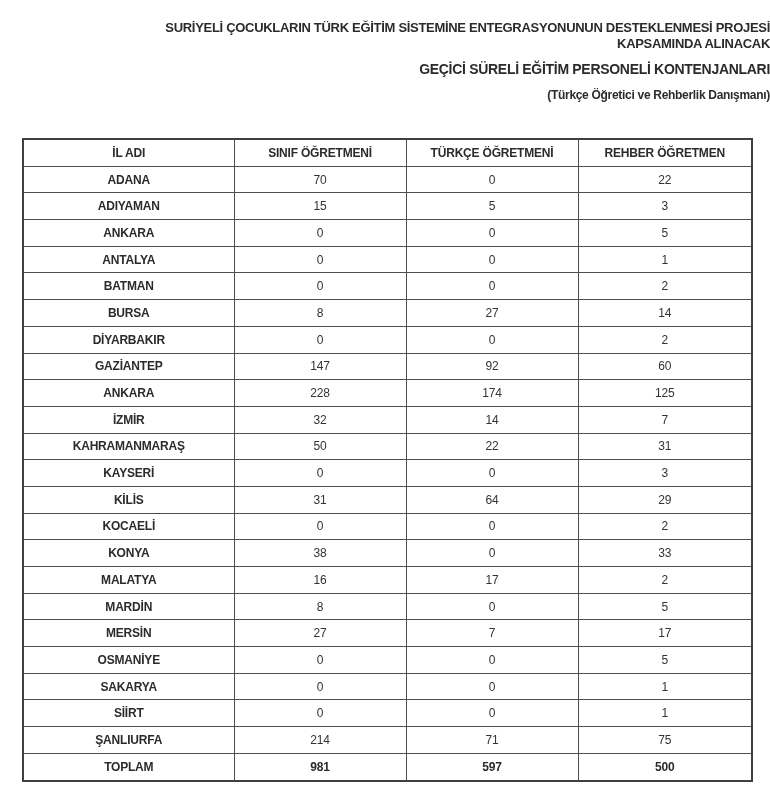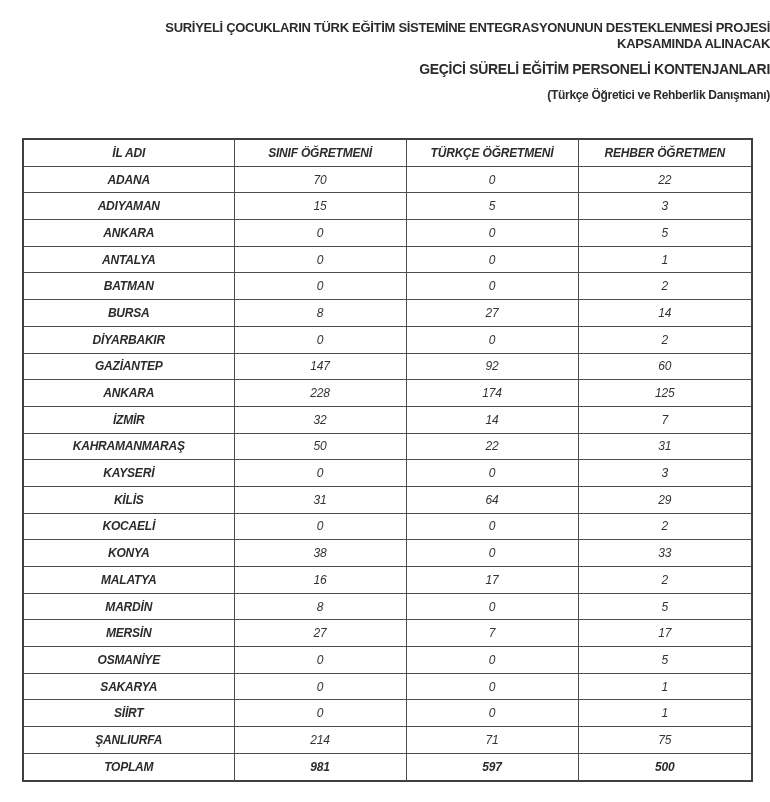--- a/index.html
+++ b/index.html
@@ -41,21 +41,20 @@
     line-height: 15px;
     margin-top: 11px;
     color: #2b2b2b;
   }
   table.quota {
     border-collapse: collapse;
     table-layout: fixed;
     margin: 35px 12px 0 22px;
     width: 729px;
     border: 2px solid #3f3f3f;
-    font-style: italic;
   }
   table.quota td, table.quota th {
     border: 1px solid #4d4d4d;
     height: 25.7px;
     padding: 0 2px;
     text-align: center;
     vertical-align: middle;
     font-size: 12px;
     letter-spacing: -0.2px;
     overflow: hidden;

